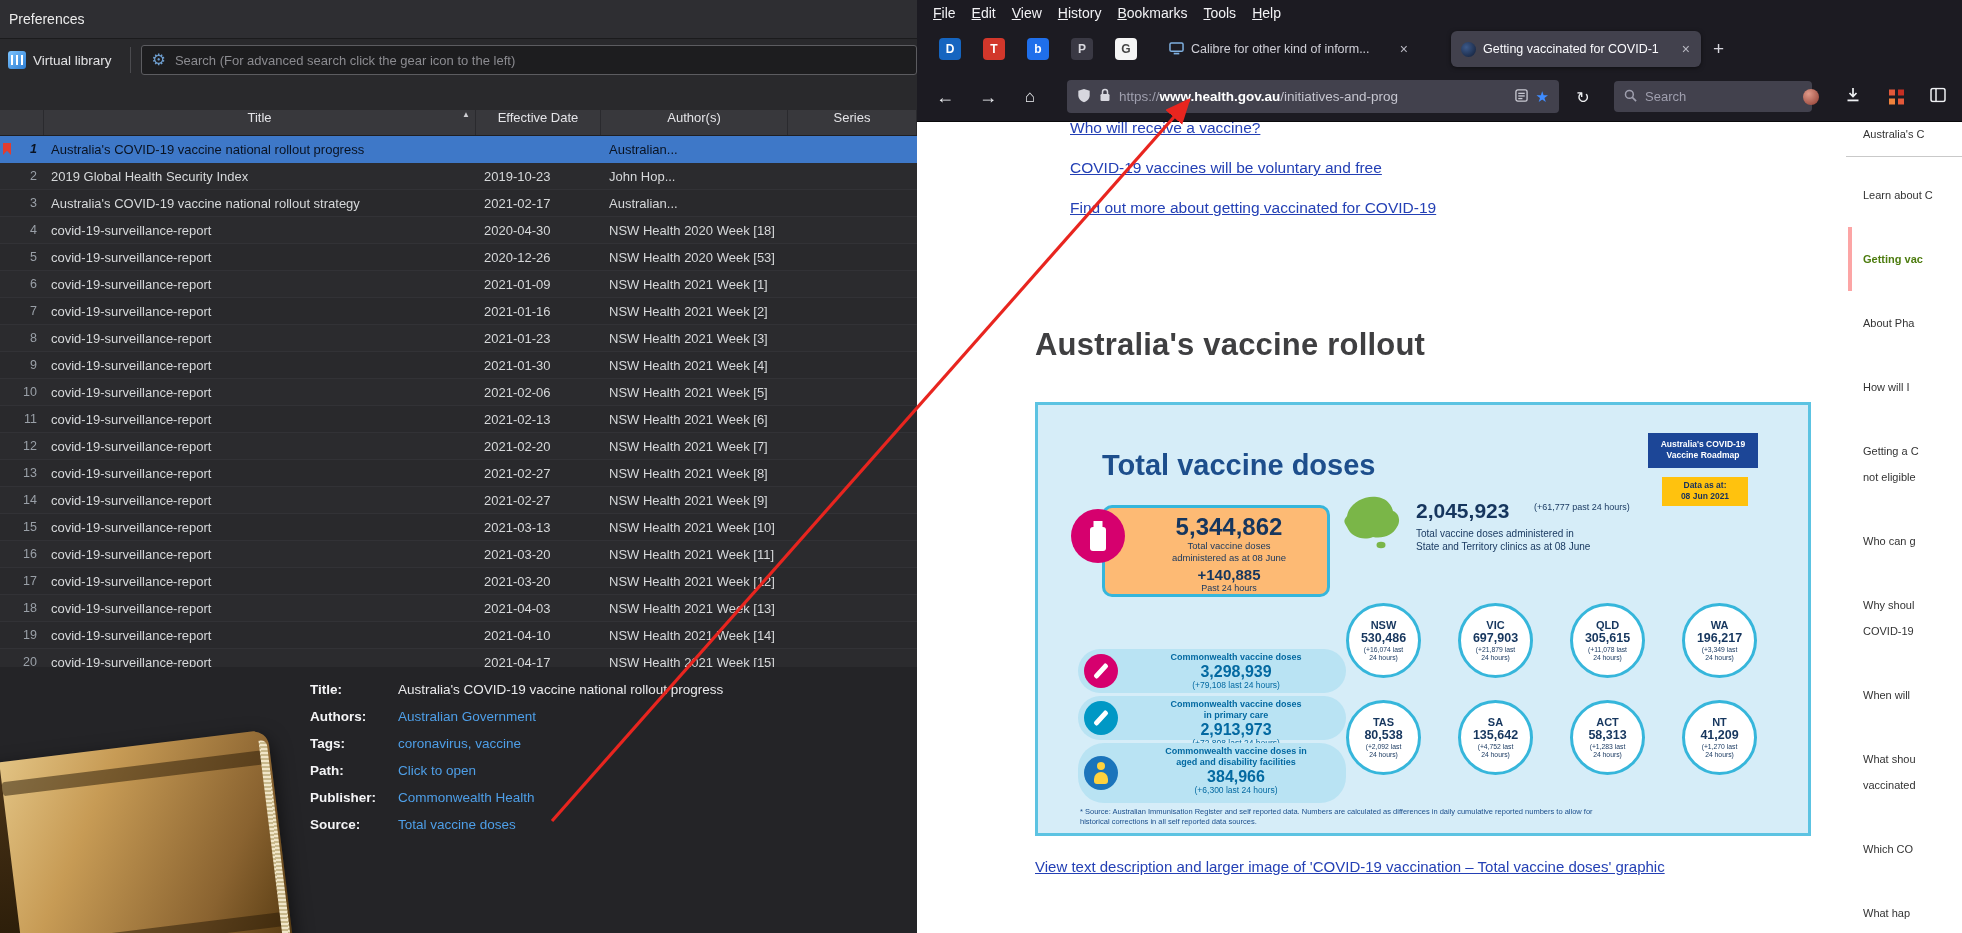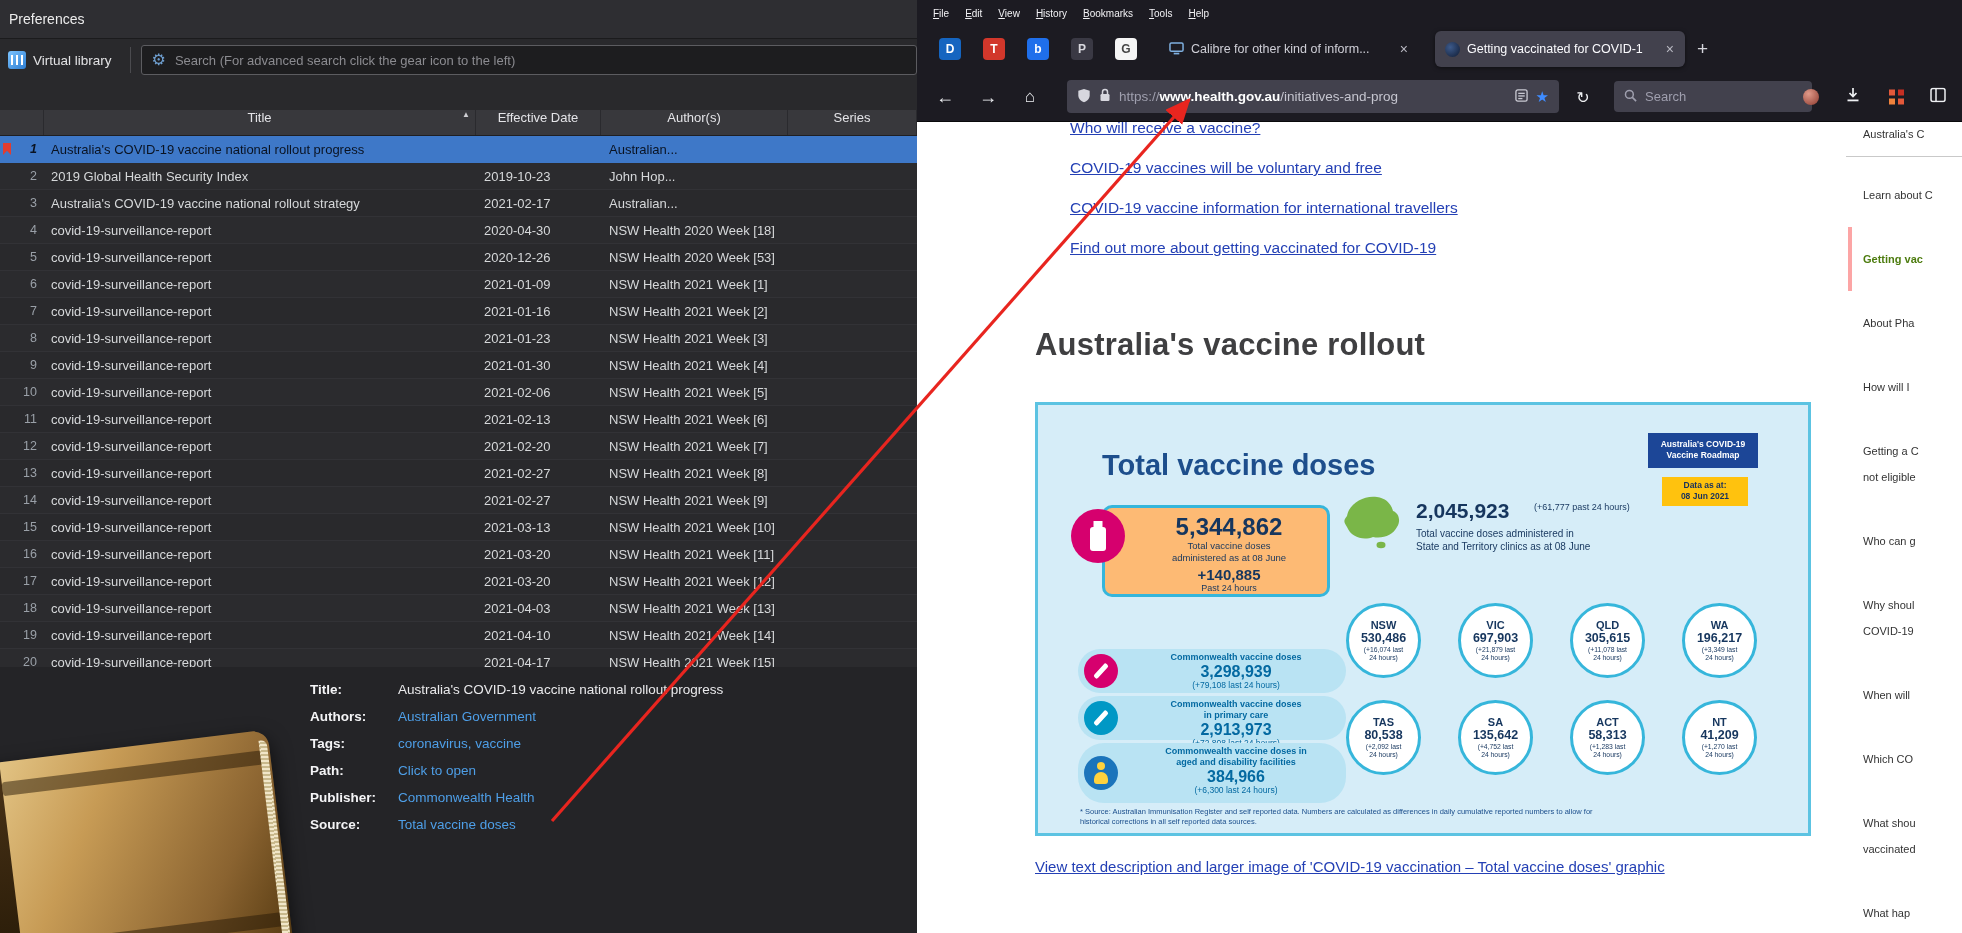--- a/index.html
+++ b/index.html
@@ -42,26 +42,26 @@
   .book-cover{position:absolute;inset:0;border-radius:10px 16px 16px 10px;background:linear-gradient(120deg,#e9cd8f 0%,#c79b55 35%,#8a6330 75%,#52370f 100%);box-shadow:0 8px 20px rgba(0,0,0,.65)}
   .book-spine{position:absolute;left:0;top:0;bottom:0;width:30px;border-radius:10px 0 0 10px;background:linear-gradient(180deg,#4a3317,#241806)}
   .book-band{position:absolute;left:30px;right:8px;height:14px;background:rgba(38,24,6,.5);border-radius:3px}
   .band-top{top:20px}.band-bot{bottom:28px}
   .book-pages{position:absolute;right:2px;top:10px;bottom:10px;width:8px;border-radius:0 6px 6px 0;background:repeating-linear-gradient(180deg,#f1e6c8 0 2px,#c9b98c 2px 4px)}
 
   
   .firefox{position:absolute;left:917px;top:0;width:1045px;height:933px;background:#fff;overflow:hidden}
   .ff-chrome{position:absolute;top:0;left:0;right:0;height:122px;background:#1c1b22;border-bottom:1px solid #0a0a0c}
   .ff-menubar{height:26px;display:flex;align-items:center;padding-left:8px}
-  .menu-item{color:#f2f2f5;font-size:10px;padding:3px 8px;cursor:default}
+  .menu-item{color:#f2f2f5;font-size:14px;padding:3px 8px;cursor:default}
   .menu-item::first-letter{text-decoration:underline}
   .ff-tabstrip{height:46px;display:flex;align-items:center;padding-left:22px}
   .ptab{width:22px;height:22px;border-radius:4px;display:flex;align-items:center;justify-content:center;font-size:12px;font-weight:bold;margin-right:22px;flex:0 0 auto}
   .tab{height:36px;display:flex;align-items:center;gap:7px;padding:0 9px;border-radius:6px;width:260px;color:#cfcfd7;font-size:12.5px;flex:0 0 auto}
-  .tab.active{background:#42414d;color:#fbfbfe;box-shadow:0 1px 4px rgba(0,0,0,.5);margin-left:16px;width:250px}
+  .tab.active{background:#42414d;color:#fbfbfe;box-shadow:0 1px 4px rgba(0,0,0,.5);margin-left:32px;width:250px}
   .t-title{flex:1;white-space:nowrap;overflow:hidden}
   .t-close{font-size:14px;color:#b9b9c2;padding:0 2px}
   .favicon{width:16px;height:16px;flex:0 0 auto;display:flex;align-items:center;justify-content:center}
   .gov-dot{width:15px;height:15px;border-radius:50%;background:radial-gradient(circle at 35% 35%,#3d5a8a,#101c34)}
   .newtab{font-size:19px;color:#d5d5dc;margin-left:12px}
   .ff-navbar{position:relative;height:49px}
   .nav-ic{position:absolute;top:50%;transform:translateY(-50%);color:#eef0f3;width:30px;text-align:center;font-size:18px}
   .ic-back{left:13px}.ic-fwd{left:56px}.ic-home{left:98px;font-size:17px}.ic-reload{left:651px;font-size:16px}
   .urlbar{position:absolute;left:150px;top:8px;width:492px;height:33px;background:#42414d;border-radius:4px;display:flex;align-items:center;gap:8px;padding:0 10px;color:#ececf0;font-size:13.5px}
   .url-text{flex:1;white-space:nowrap;overflow:hidden}
@@ -469,23 +469,20 @@
 
     <div class="ff-content">
       <div class="plinks">
           <div class="plink">
             <span class="plink-a">Who will receive a vaccine?</span>
           </div>
           <div class="plink">
             <span class="plink-a">COVID-19 vaccines will be voluntary and free</span>
           </div>
           <div class="plink">
-            <span class="plink-a">COVID-19 vaccine information for international travellers</span>
-          </div>
-          <div class="plink">
             <span class="plink-a">Find out more about getting vaccinated for COVID-19</span>
           </div>
         </div>
       <div class="pheading">Australia's vaccine rollout</div>
 
       <div class="ig">
         <div class="ig-title">Total vaccine doses</div>
         <div class="ig-roadmap">Australia's COVID-19
 Vaccine Roadmap</div>
         <div class="ig-databadge">Data as at:
@@ -602,23 +599,23 @@
             <div class="sb-item">Learn about C</div>
             <div class="sb-item active">Getting vac</div>
             <div class="sb-item">About Pha</div>
             <div class="sb-item">How will I</div>
             <div class="sb-item">Getting a C
 not eligible</div>
             <div class="sb-item">Who can g</div>
             <div class="sb-item">Why shoul
 COVID-19</div>
             <div class="sb-item">When will</div>
-            <div class="sb-item">Which CO</div>
             <div class="sb-item">What shou
 vaccinated</div>
+            <div class="sb-item">Which CO</div>
             <div class="sb-item">What hap</div>
           </div>
       </div>
     </div>
   </div>
 
   <svg class="arrow" width="1962" height="933" viewBox="0 0 1962 933">
     <defs>
       <marker id="ah" markerWidth="10" markerHeight="8" refX="7.2" refY="3.5" orient="auto">
           <polygon points="0 0, 8 3.5, 0 7" fill="#e8251f"></polygon>

